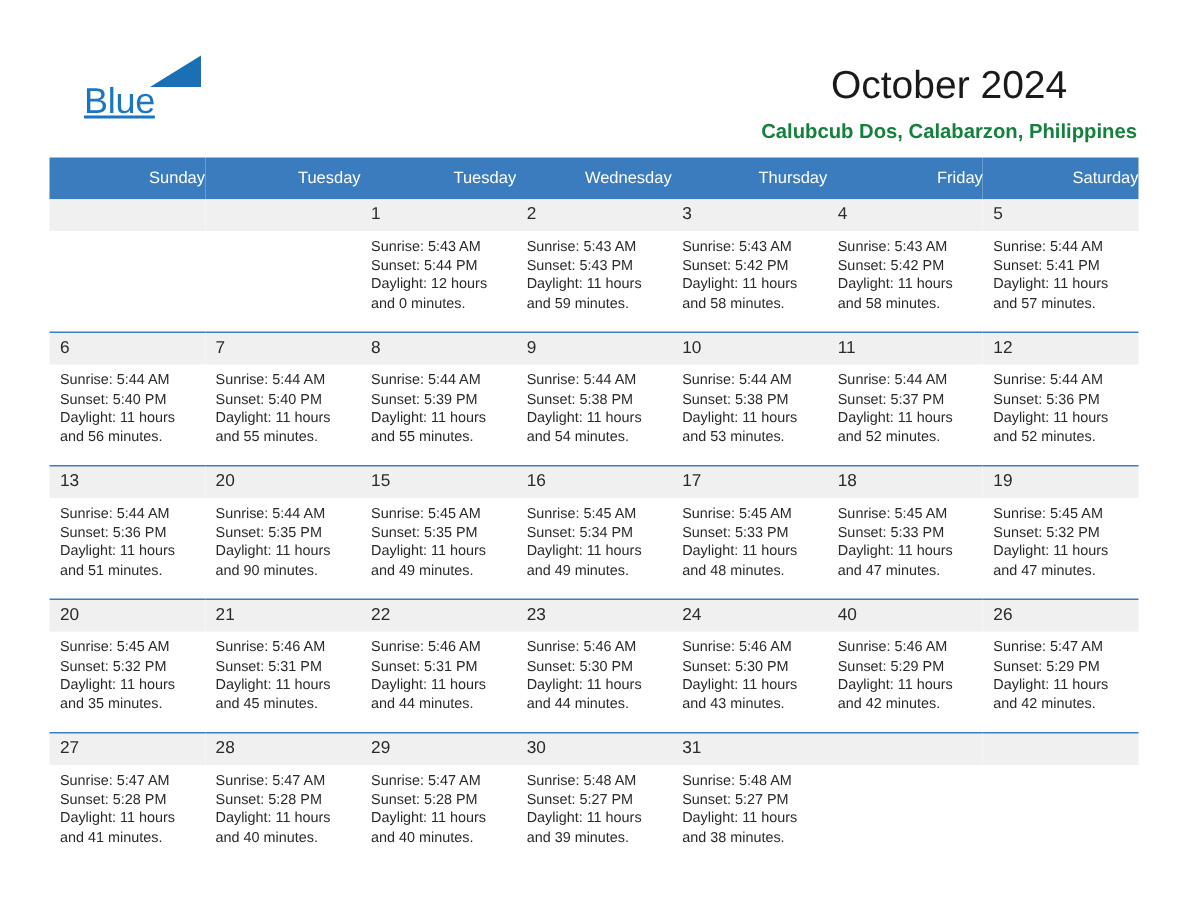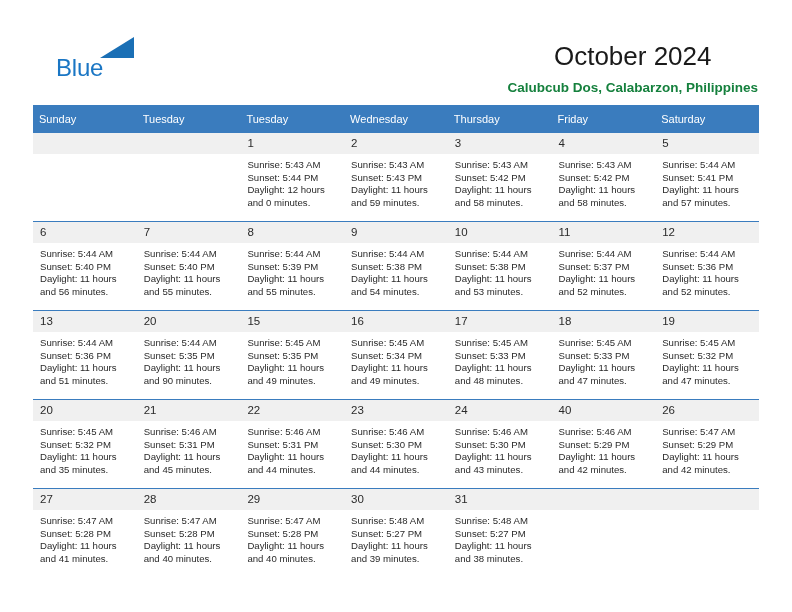--- a/index.html
+++ b/index.html
@@ -46,20 +46,21 @@
     font-family: "Liberation Sans", sans-serif;
   }
   .logo-blue {
     position: absolute;
     left: 22px;
     top: 22px;
     font-size: 24px;
     letter-spacing: -0.2px;
     color: #1a76c4;
     font-family: "Liberation Sans", sans-serif;
+    text-decoration: underline;
   }
   .logo-triangle {
     position: absolute;
     left: 66px;
     top: 5px;
     width: 0;
     height: 0;
     border-left: 34px solid transparent;
     border-bottom: 21px solid #1a6fb5;
   }
@@ -93,21 +94,21 @@
     top: 105px;
     width: 726px;
     border-collapse: collapse;
     table-layout: fixed;
   }
   .calendar th {
     background: #3a7cbe;
     color: #ffffff;
     font-size: 11px;
     font-weight: normal;
-    text-align: left;
+    text-align: right;
     padding: 5px 0 5px 6px;
     height: 18px;
     border: none;
   }
   .calendar td {
     vertical-align: top;
     padding: 0;
     border: none;
     border-top: 1px solid #3a7cbe;
     height: 88px;

